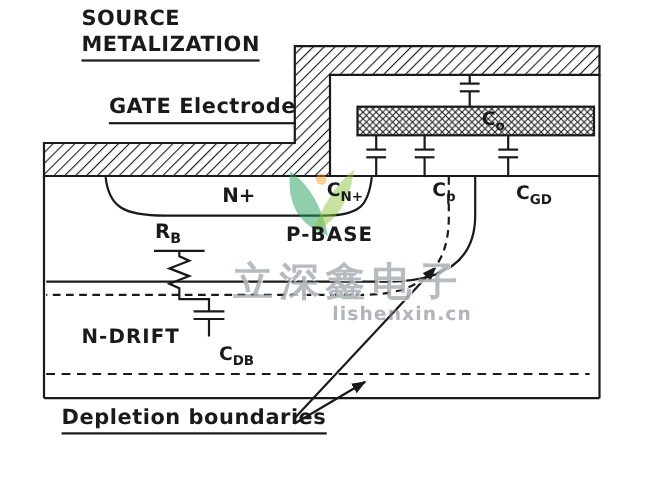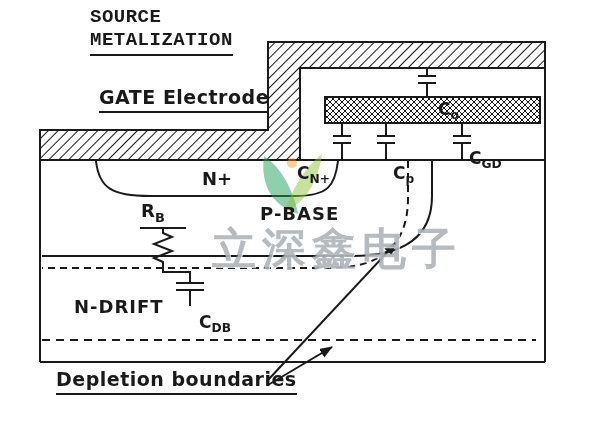--- a/index.html
+++ b/index.html
@@ -11,21 +11,21 @@
   .layer { position:absolute; left:0; top:0; }
   .label {
     position:absolute; font-weight:bold; color:#1a1a1a; white-space:nowrap;
     font-size:18px; line-height:1.2;
   }
   .label sub { font-size:0.72em; }
   .underlined { border-bottom:2px solid #1a1a1a; padding-bottom:2px; display:inline-block; }
   .big { font-size:19px; letter-spacing:0.5px; }
   .cap { font-size:17px;margin-top:30px; }
   .wm-cn {
-    position:absolute; left:212px; top:220px; font-size:44px; font-weight:bold;
+    position:absolute; left:212px; top:232px; font-size:36px; font-weight:bold;
     letter-spacing:6px; color:rgba(122,132,140,0.55);
     text-shadow:1px 1px 0 rgba(255,255,255,0.8); white-space:nowrap;
   }
   .wm-url {
     position:absolute; left:302px; top:276px; font-size:17px; font-weight:bold;
     letter-spacing:1px; color:rgba(122,132,140,0.6); white-space:nowrap;
   }
   .wm-logo { position:absolute; left:252px; top:150px; width:80px; height:70px; }
 </style>
 </head>
@@ -111,22 +111,23 @@
       <line x1="268" y1="380" x2="396" y2="243" marker-end="url(#ah)"></line>
     </g>
   </svg>
 
   <svg class="wm-logo" viewBox="0 0 80 70">
     <path d="M12,6 C8,34 20,56 46,64 C42,42 30,18 12,6 Z" fill="#1fa05a" opacity="0.5"></path>
     <path d="M70,4 C66,32 54,52 32,62 C40,40 52,18 70,4 Z" fill="#8dc63f" opacity="0.5"></path>
     <circle cx="40" cy="13" r="5" fill="#f7941d" opacity="0.45"></circle>
   </svg>
   <div class="wm-cn">立深鑫电子</div>
+  <div class="wm-url">lishenxin.cn</div>
 
-  <div class="label big underlined" style="left:90px; top:6px;font-family:Liberation Mono, monospace;">
+  <div class="label big underlined" style="left:74px; top:6px;">
     <div>SOURCE</div>
     <div>METALIZATION</div>
   </div>
 
   <div class="label big underlined" style="left:99px; top:86px;text-align:right;">GATE Electrode</div>
 
   <div class="label" style="left:202px; top:168px;">N+</div>
 
   <div class="label" style="left:260px; top:203px; letter-spacing:1px;">P-BASE</div>
 
@@ -145,19 +146,19 @@
   </div>
 
   <div class="label cap" style="left:297px; top:133px;">
     <span>C</span><sub>N+</sub>
   </div>
 
   <div class="label cap" style="left:393px; top:133px;text-align:center;">
     <span>C</span><sub>p</sub>
   </div>
 
-  <div class="label cap" style="left:469px; top:118px;">
+  <div class="label cap" style="left:469px; top:136px;">
     <span>C</span><sub>GD</sub>
   </div>
 
   <div class="label big underlined" style="left:26px; top:368px;margin-left:30px;">Depletion boundaries</div>
 
 </div>
 
 </body></html>

